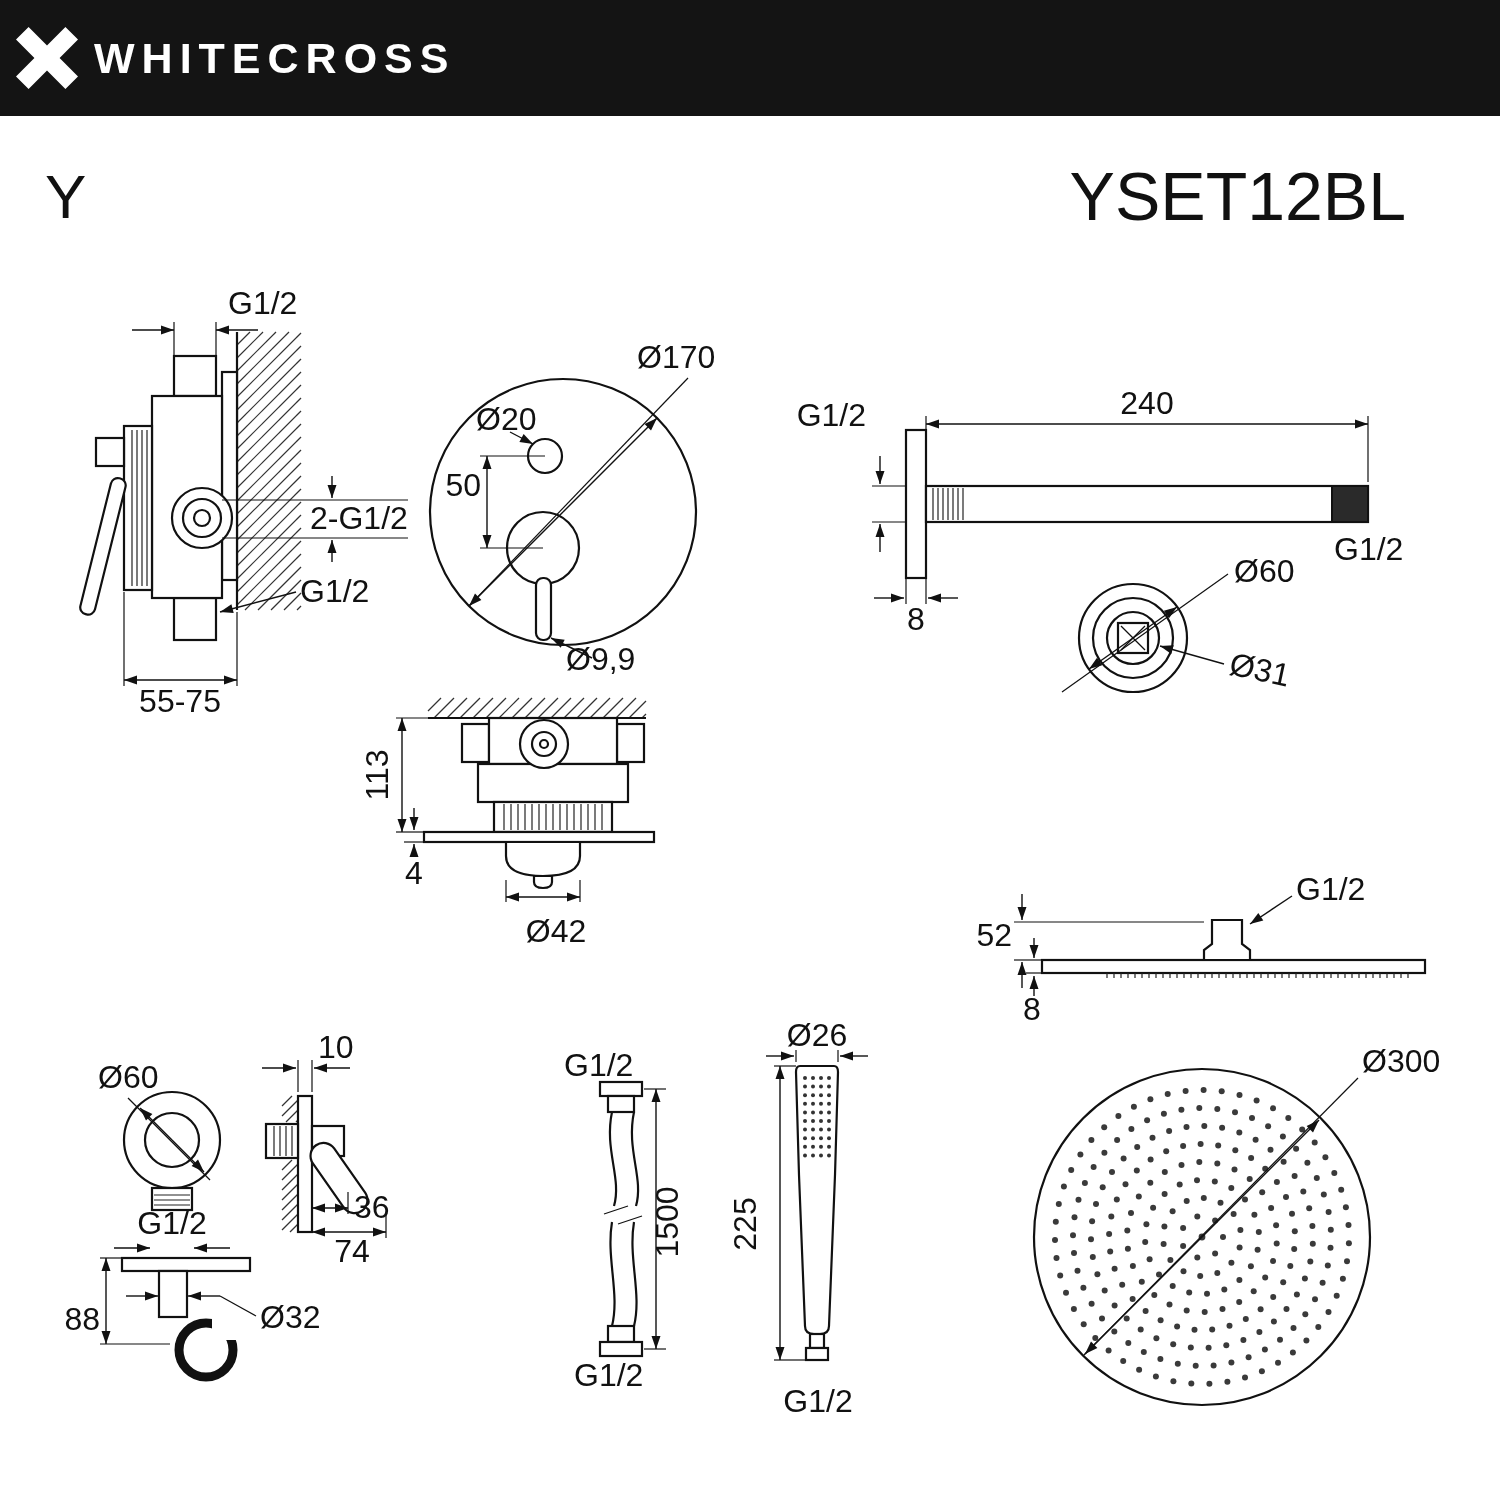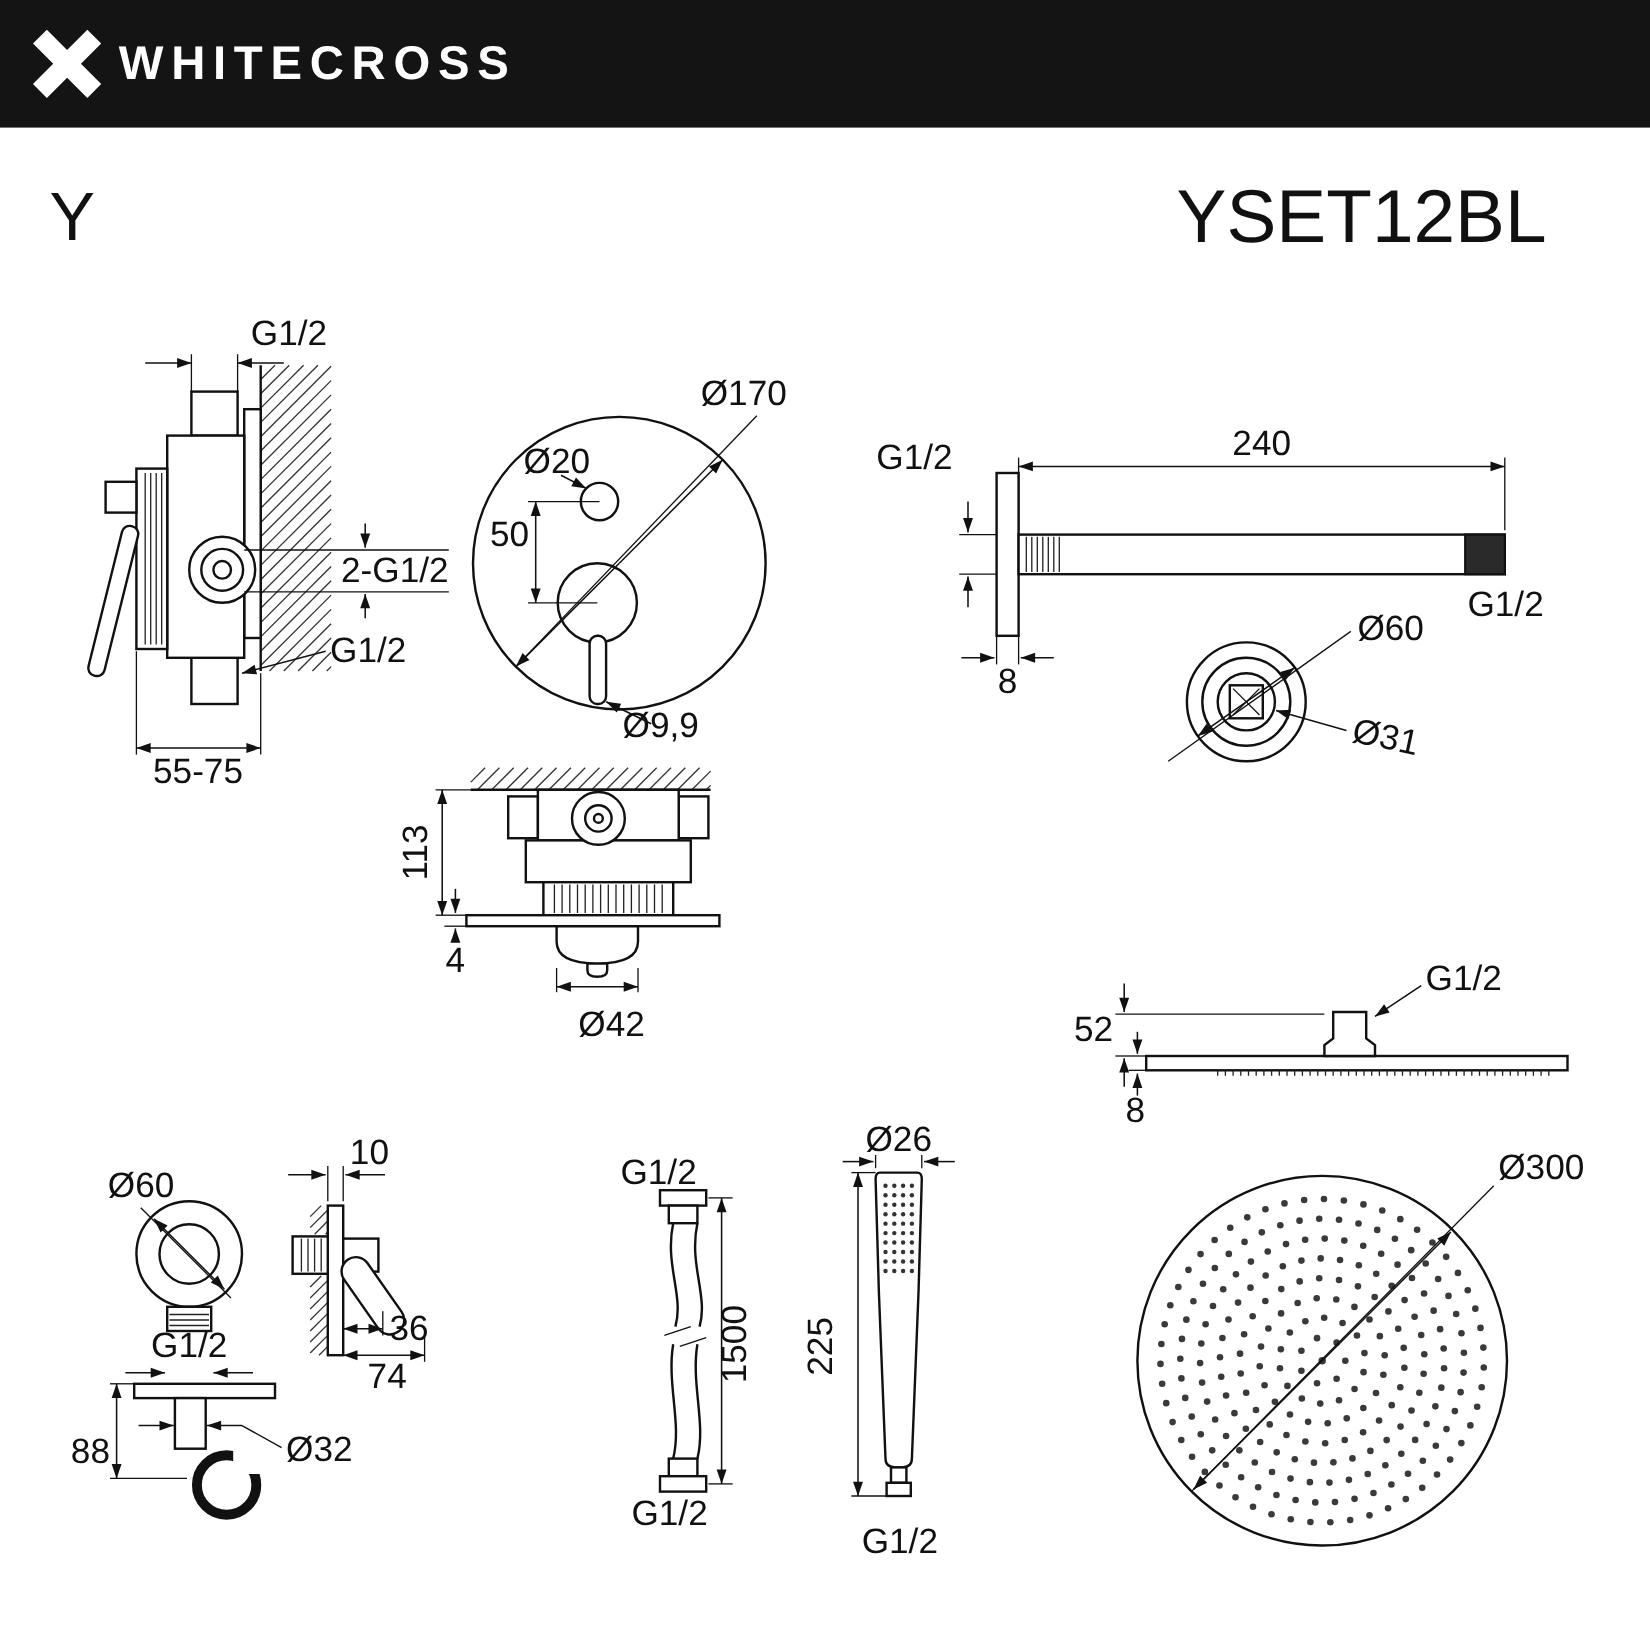--- a/index.html
+++ b/index.html
@@ -1,18 +1,18 @@
 <!DOCTYPE html>
 <html><head>
 <meta charset="utf-8">
 <style>
   *{margin:0;padding:0;box-sizing:border-box}
   html,body{width:1500px;height:1500px;background:#fff;font-family:"Liberation Sans",sans-serif}
   .page{position:relative;width:1500px;height:1500px;overflow:hidden;background:#fff}
-  .header{position:absolute;top:0;left:0;width:1500px;height:116px;background:#141414;display:flex;align-items:center;gap:16px;padding-left:30px;z-index:2}
+  .header{position:absolute;top:0;left:0;width:1500px;height:116px;background:#141414;display:flex;align-items:center;gap:16px;padding-left:16px;z-index:2}
   .brand{color:#fff;font-size:43px;font-weight:700;letter-spacing:7px}
   svg.tech{position:absolute;left:0;top:0;z-index:1}
   svg text{fill:#111}
   .t{font-size:32px}
   .title-series{font-size:62px}
   .title-model{font-size:68px}
   .o{fill:#fff;stroke:#111;stroke-width:2.2}
   .ln{fill:none;stroke:#111;stroke-width:2.2}
   .thin{fill:none;stroke:#111;stroke-width:1.2}
   .dim{fill:none;stroke:#111;stroke-width:1.4}

